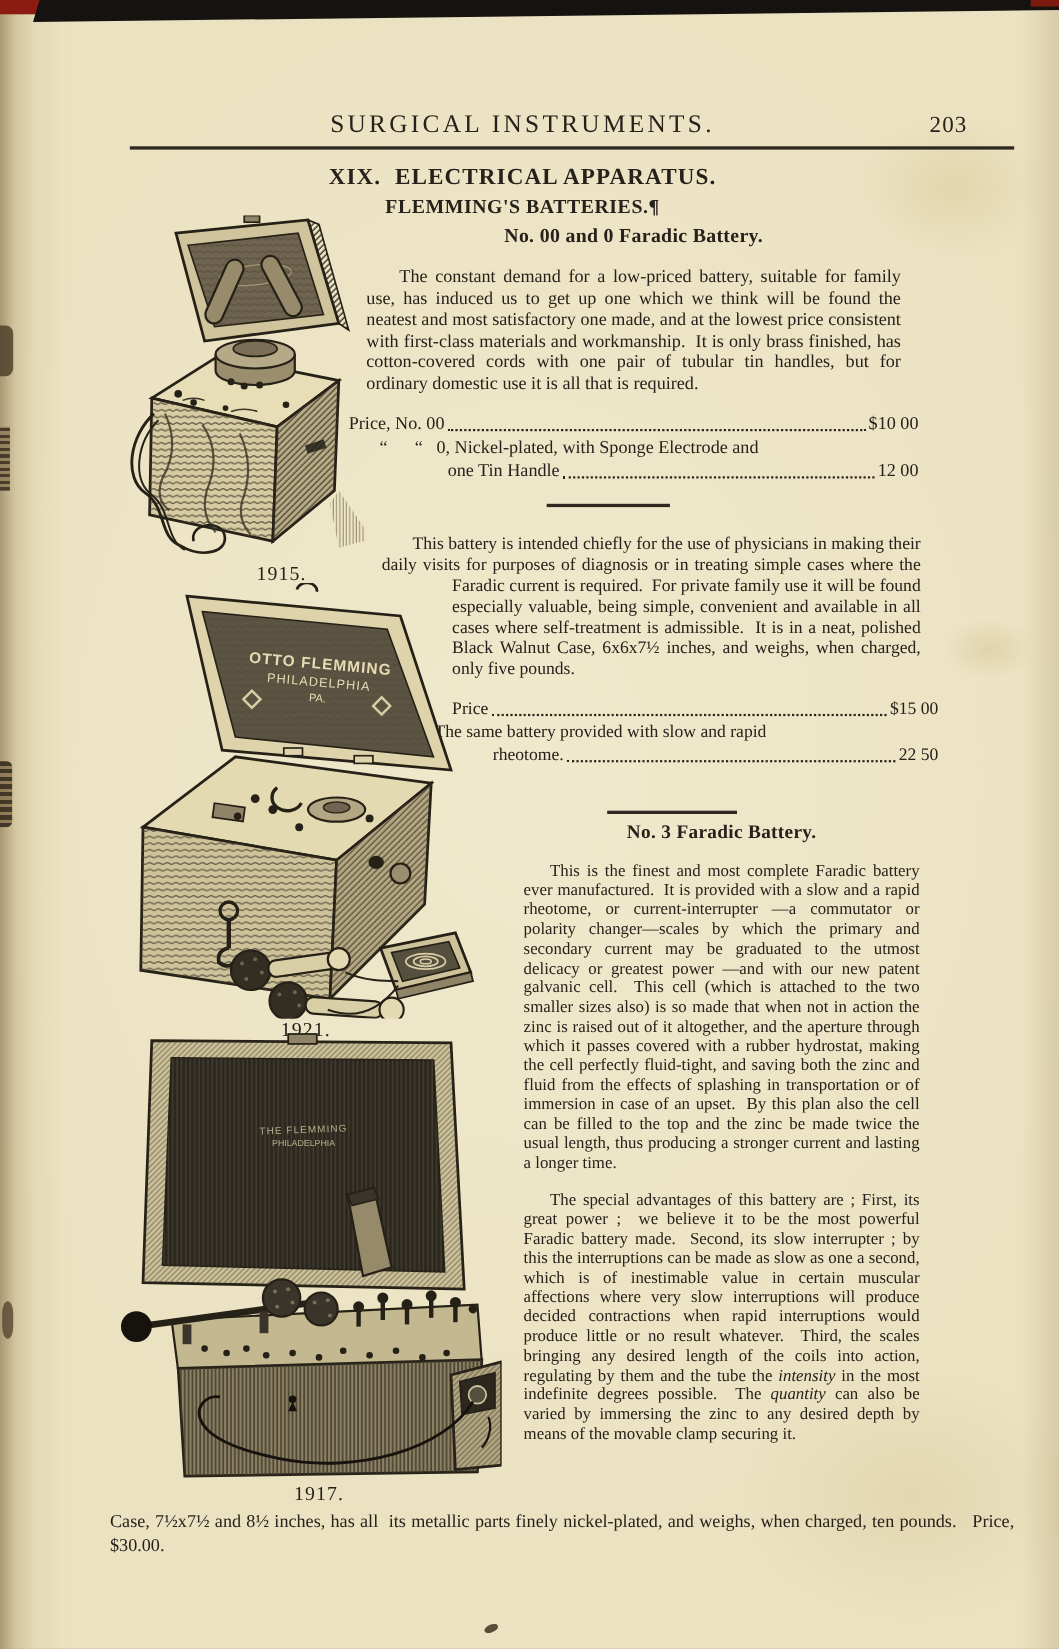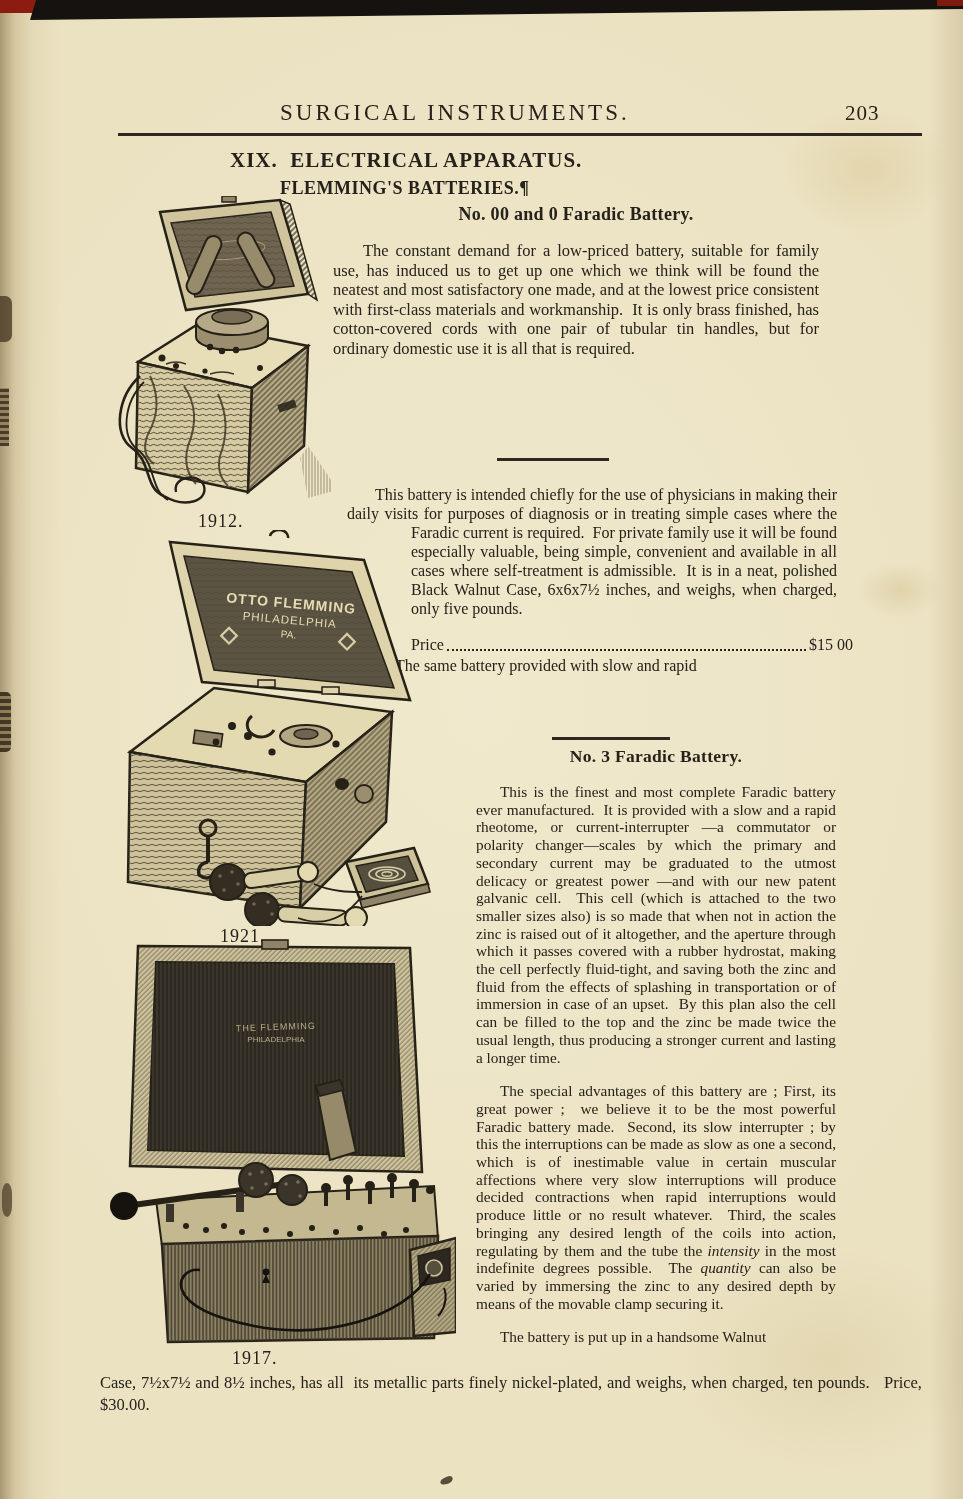--- a/index.html
+++ b/index.html
@@ -22,21 +22,21 @@
   .black-band{left:0;top:0;width:963px;height:20px;background:#151210;
     clip-path:polygon(36px 0,100% 0,100% 9px,30px 20px);}
   .red-corner-r{right:0;top:0;width:26px;height:6px;background:#7c1a10;}
   
   .bmark1{left:0;top:296px;width:12px;height:46px;background:#4a3a24;border-radius:0 7px 7px 0;opacity:.8;}
   .bmark2{left:0;top:388px;width:9px;height:58px;background:repeating-linear-gradient(0deg,#3c3020 0 3px,#93805a 3px 6px);opacity:.9;}
   .bmark3{left:0;top:692px;width:11px;height:60px;background:repeating-linear-gradient(0deg,#342b1c 0 4px,#8d7951 4px 7px);border-radius:0 5px 5px 0;opacity:.9;}
   .bmark4{left:2px;top:1183px;width:10px;height:34px;background:#4f3f28;border-radius:50%/32%;opacity:.75;}
   .inkdot{left:440px;top:1477px;width:13px;height:7px;background:#3e3422;border-radius:60% 40% 55% 45%;transform:rotate(-18deg);opacity:.85;}
 
-  .center{text-align:left;}
+  .center{text-align:center;}
   .justify{text-align:justify;}
   .prewrap{white-space:pre-wrap;}
 
   .hdr-title{left:280px;top:100px;width:390px;font-size:23px;letter-spacing:3px;}
   .hdr-page{left:845px;top:101px;font-size:21px;letter-spacing:1px;}
   .hdr-rule{left:118px;top:133px;width:804px;height:3px;background:#2e2820;}
 
   .h-chapter{left:230px;top:148px;width:490px;font-size:21px;font-weight:bold;letter-spacing:1px;}
   .h-sub{left:280px;top:178px;width:390px;font-size:18px;font-weight:bold;letter-spacing:.5px;}
 
@@ -92,41 +92,58 @@
   <div class="abs hdr-title center">SURGICAL INSTRUMENTS.</div>
   <div class="abs hdr-page">203</div>
   <div class="abs hdr-rule"></div>
 
   <div class="abs h-chapter center prewrap">XIX.  ELECTRICAL APPARATUS.</div>
   <div class="abs h-sub center">FLEMMING'S BATTERIES.¶</div>
 
   <div id="sec1" class="abs">
     <div class="sec-h">No. 00 and 0 Faradic Battery.</div>
     <p class="body justify prewrap">The constant demand for a low-priced battery, suitable for family use, has induced us to get up one which we think will be found the neatest and most satisfactory one made, and at the lowest price consistent with first-class materials and workmanship.  It is only brass finished, has cotton-covered cords with one pair of tubular tin handles, but for ordinary domestic use it is all that is required.</p>
+    <div class="prices">
+      <div class="price-row">
+        <span>Price, No. 00</span>
+        <span class="leader"></span>
+        <span class="amt">$10 00</span>
+      </div>
+      <div class="price-plain">“      “   0, Nickel-plated, with Sponge Electrode and</div>
+      <div class="price-row" style="margin-left:90px">
+        <span>one Tin Handle</span>
+        <span class="leader"></span>
+        <span class="amt">12 00</span>
+      </div>
+    </div>
   </div>
   <div id="div1" class="abs divider"></div>
 
   <div id="sec2" class="abs">
     <p class="body justify prewrap"><span class="sb sb1"></span><span class="sb sb2"></span><span>This battery is intended chiefly for the use of physicians in making their daily visits for purposes of diagnosis or in treating simple cases where the Faradic current is required.  For private family use it will be found especially valuable, being simple, convenient and available in all cases where self-treatment is admissible.  It is in a neat, polished Black Walnut Case, 6x6x7½ inches, and weighs, when charged, only five pounds.</span></p>
     <div class="prices">
       <div class="price-row">
         <span>Price</span>
         <span class="leader"></span>
         <span class="amt">$15 00</span>
       </div>
       <div>The same battery provided with slow and rapid</div>
+      <div class="price-row indent53">
+        <span>rheotome.</span>
+        <span class="leader"></span>
+        <span class="amt">22 50</span>
+      </div>
     </div>
   </div>
   <div id="div2" class="abs divider"></div>
 
   <div id="sec3" class="abs">
     <div class="sec-h">No. 3 Faradic Battery.</div>
     <p class="justify prewrap">This is the finest and most complete Faradic battery ever manufactured.  It is provided with a slow and a rapid rheotome, or current-interrupter —a commutator or polarity changer—scales by which the primary and secondary current may be graduated to the utmost delicacy or greatest power —and with our new patent galvanic cell.  This cell (which is attached to the two smaller sizes also) is so made that when not in action the zinc is raised out of it altogether, and the aperture through which it passes covered with a rubber hydrostat, making the cell perfectly fluid-tight, and saving both the zinc and fluid from the effects of splashing in transportation or of immersion in case of an upset.  By this plan also the cell can be filled to the top and the zinc be made twice the usual length, thus producing a stronger current and lasting a longer time.</p>
     <p class="justify prewrap"><span>The special advantages of this battery are ; First, its great power ;  we believe it to be the most powerful Faradic battery made.  Second, its slow interrupter ; by this the interruptions can be made as slow as one a second, which is of inestimable value in certain muscular affections where very slow interruptions will produce decided contractions when rapid interruptions would produce little or no result whatever.  Third, the scales bringing any desired length of the coils into action, regulating by them and the tube the </span><span class="italic">intensity</span><span> in the most indefinite degrees possible.  The </span><span class="italic">quantity</span><span> can also be varied by immersing the zinc to any desired depth by means of the movable clamp securing it.</span></p>
-    <p class="justify prewrap">The battery is put up in a handsome Walnut</p>
   </div>
 
   <div id="footer" class="abs justify prewrap">Case, 7½x7½ and 8½ inches, has all  its metallic parts finely nickel-plated, and weighs, when charged, ten pounds.   Price, $30.00.</div>
 
   <div class="abs figure" style="left:110px;top:196px;width:222px;height:312px;">
     <svg width="222" height="312" viewBox="0 0 222 312">
       <defs>
         <pattern id="g1" width="7" height="6" patternUnits="userSpaceOnUse">
           <path d="M0 3 Q1.8 1.6 3.5 3 T7 3" stroke="#4a4230" stroke-width="1" fill="none"></path>
         </pattern>
@@ -170,21 +187,21 @@
       <polygon points="142,192 198,150 194,250 138,296" fill="url(#h1)" opacity=".8"></polygon>
       <rect x="168" y="206" width="18" height="8" transform="rotate(-18 177 210)" fill="#262117" opacity=".85"></rect>
 
       <path d="M30,180 C8,200 2,238 22,252 C42,266 34,292 54,300" fill="none" stroke="#262117" stroke-width="2.6"></path>
       <path d="M34,186 C14,206 10,240 28,254 C46,268 40,294 58,304" fill="none" stroke="#262117" stroke-width="1.8"></path>
       <path d="M54,300 C74,312 98,306 94,290 C90,276 62,280 66,296" fill="none" stroke="#262117" stroke-width="2.4"></path>
 
       <polygon points="198,250 228,294 198,302 190,262" fill="url(#v1)" opacity=".55"></polygon>
     </svg>
   </div>
-  <div class="abs fig-cap center" style="left:198px;top:511px;width:116px;">1912.</div>
+  <div class="abs fig-cap center" style="left:198px;top:511px;width:116px;">1915.</div>
 
   <div class="abs figure" style="left:110px;top:530px;width:333px;height:396px;">
     <svg width="333" height="396" viewBox="0 0 333 396">
       <defs>
         <pattern id="g2" width="8" height="6" patternUnits="userSpaceOnUse">
           <path d="M0 3 Q2 1.6 4 3 T8 3" stroke="#4a4230" stroke-width="1" fill="none"></path>
         </pattern>
         <pattern id="h2" width="4" height="4" patternUnits="userSpaceOnUse" patternTransform="rotate(45)">
           <line x1="1" y1="0" x2="1" y2="4" stroke="#3c3526" stroke-width="1.3"></line>
         </pattern>

